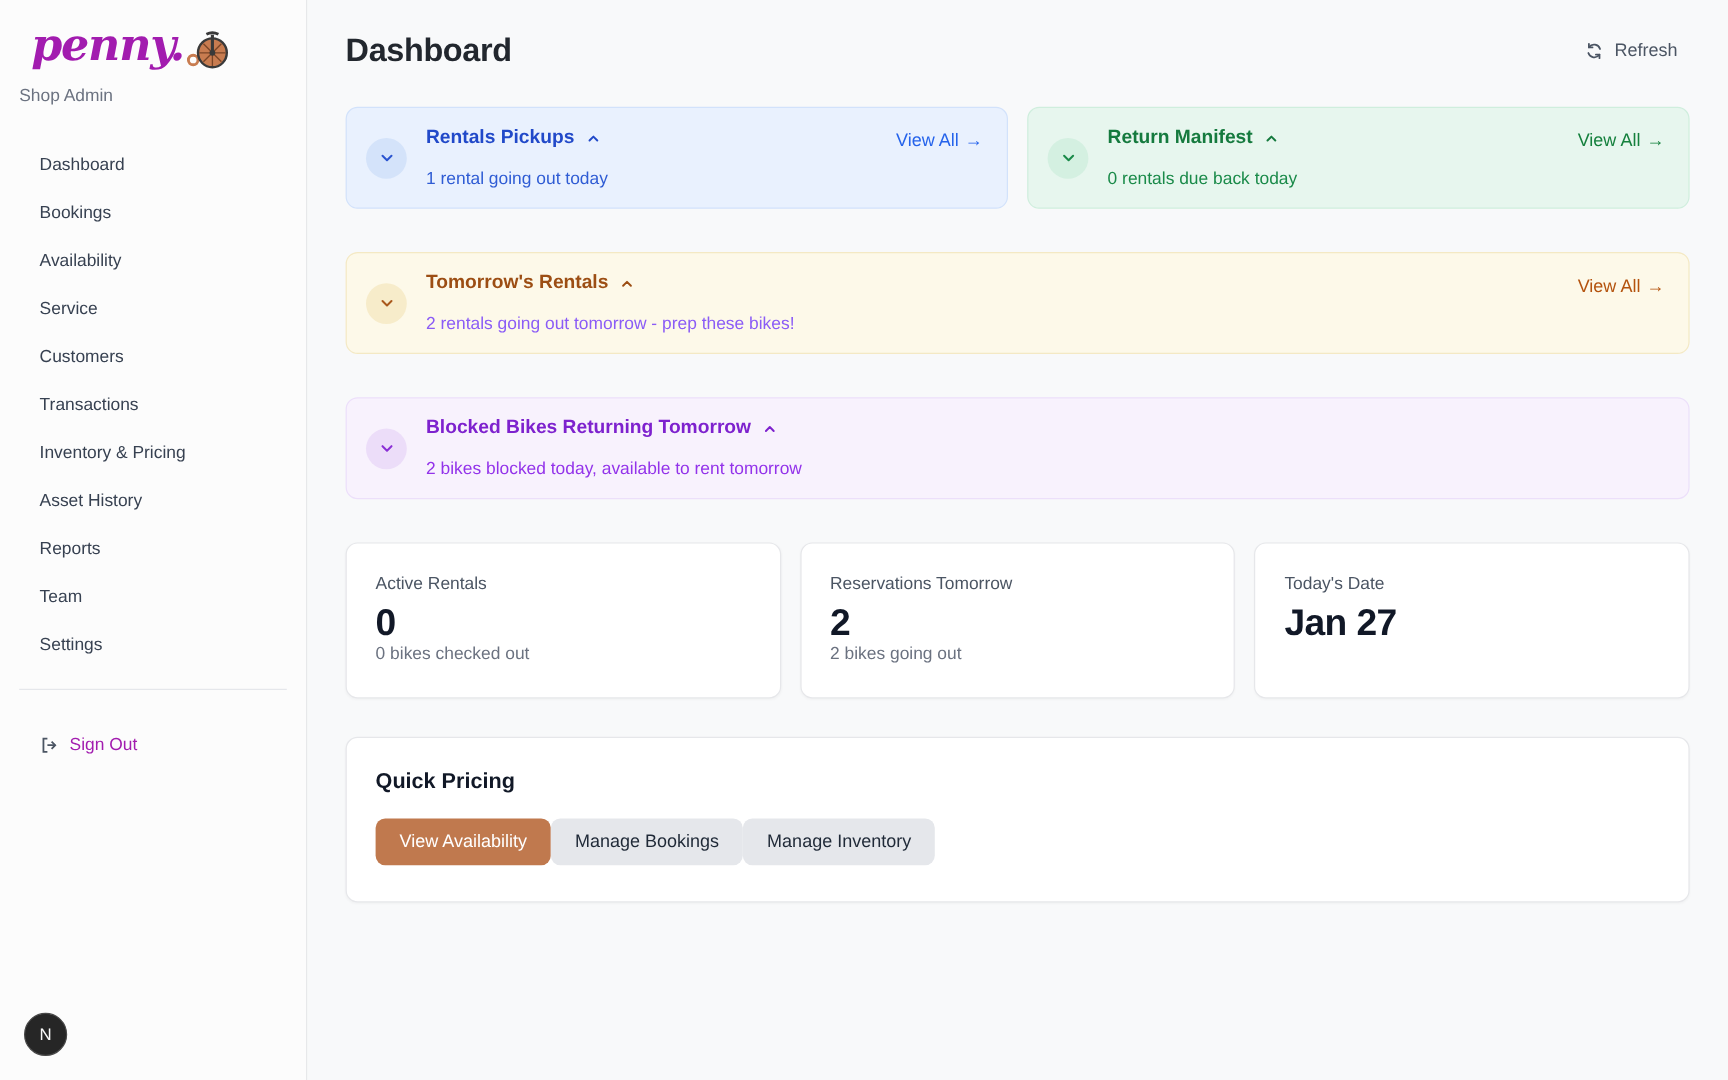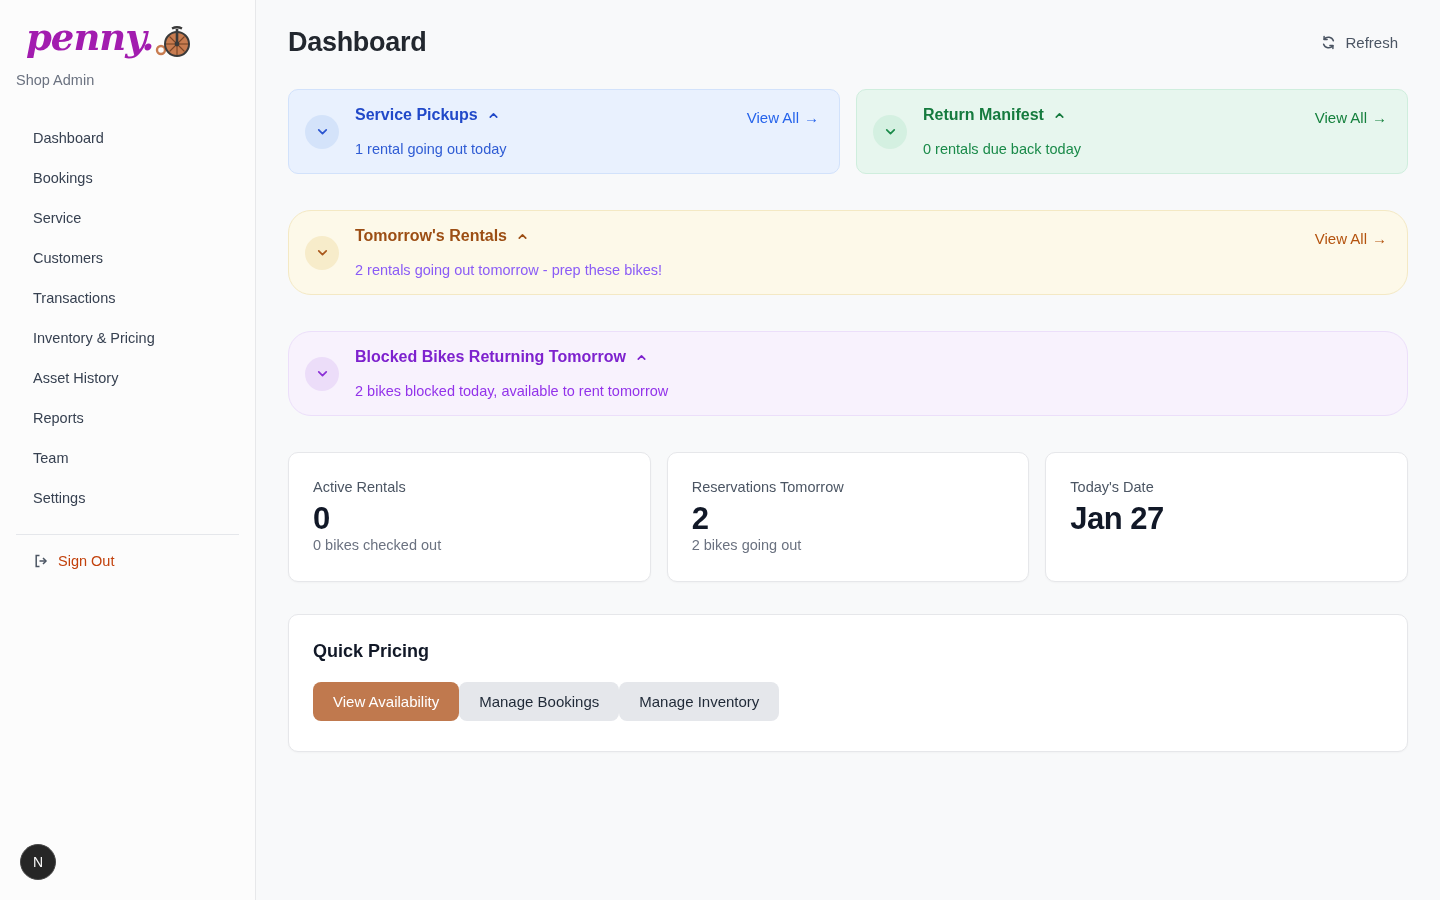--- a/index.html
+++ b/index.html
@@ -43,23 +43,23 @@
     padding-left: 17px;
     font-size: 14.5px;
     color: #374151;
     border-radius: 8px;
     cursor: pointer;
   }
 
   .sidebar-divider { border: none; border-top: 1px solid #e5e7eb; margin: 16px 0 18px 0; }
 
   .signout {
-    display: flex; align-items: flex-start; gap: 9px;
+    display: flex; align-items: flex-end; gap: 9px;
     padding-left: 17px; height: 36px;
-    font-size: 14.5px; color: #c2410c; cursor: pointer;
+    font-size: 14.5px; color: #a21caf; cursor: pointer;
   }
   .signout svg { stroke: #4b5563; }
 
   .avatar-badge {
     position: absolute; left: 20px; bottom: 20px;
     width: 36px; height: 36px; border-radius: 50%;
     background: #262626; border: 1px solid #484848;
     color: #fafafa; font-size: 14px;
     display: flex; align-items: center; justify-content: center;
     cursor: pointer;
@@ -79,21 +79,21 @@
 
   
   .alert-grid-2 { display: grid; grid-template-columns: 1fr 1fr; gap: 16px; margin-bottom: 36px; }
   .alert {
     display: flex; align-items: center;
     border-radius: 10px;
     padding: 16px 20px 16px 16px;
     min-height: 78px;
     border: 1px solid transparent;
   }
-  .alert.full { margin-bottom: 36px; border-radius: 23px; }
+  .alert.full { margin-bottom: 36px; }
   .chev-circle {
     width: 34px; height: 34px; border-radius: 50%;
     border: none; cursor: pointer; flex: 0 0 34px;
     display: flex; align-items: center; justify-content: center;
   }
   .alert-text { margin-left: 16px; flex: 1; }
   .alert-title-row { display: flex; align-items: center; gap: 9px; }
   .alert-title { font-size: 16px; font-weight: bold; cursor: pointer; }
   .alert-subtitle { font-size: 14.5px; margin-top: 17px; }
   .view-all {
@@ -176,20 +176,21 @@
         <path d="M22 20 L22 5" stroke="#3a3a3a" stroke-width="2.6" fill="none"></path>
         <path d="M17 4.5 Q22 2 27 4.5" stroke="#3a3a3a" stroke-width="2.4" fill="none"></path>
       </svg>
     </span>
   </div>
   <div class="shop-admin">Shop Admin</div>
 
   <nav class="nav">
     <div class="nav-item">Dashboard</div>
     <div class="nav-item">Bookings</div>
+    <div class="nav-item">Availability</div>
     <div class="nav-item">Service</div>
     <div class="nav-item">Customers</div>
     <div class="nav-item">Transactions</div>
     <div class="nav-item">Inventory &amp; Pricing</div>
     <div class="nav-item">Asset History</div>
     <div class="nav-item">Reports</div>
     <div class="nav-item">Team</div>
     <div class="nav-item">Settings</div>
   </nav>
 
@@ -231,21 +232,21 @@
   <div class="alert-grid-2">
 
     <div class="alert blue">
       <button class="chev-circle">
         <svg width="15" height="15" viewBox="0 0 16 16" fill="none" stroke-width="1.8" stroke-linecap="round" stroke-linejoin="round">
             <path d="M4 6.2 L8 10.2 L12 6.2"></path>
           </svg>
       </button>
       <div class="alert-text">
         <div class="alert-title-row">
-          <span class="alert-title">Service Pickups</span>
+          <span class="alert-title">Rentals Pickups</span>
           <svg class="title-chevron" width="13" height="13" viewBox="0 0 16 16" fill="none" stroke-width="2" stroke-linecap="round" stroke-linejoin="round">
               <path d="M4 10 L8 6 L12 10"></path>
             </svg>
         </div>
         <div class="alert-subtitle">1 rental going out today</div>
       </div>
       <a class="view-all">
         <span>View All</span>
         <span>→</span>
       </a>

